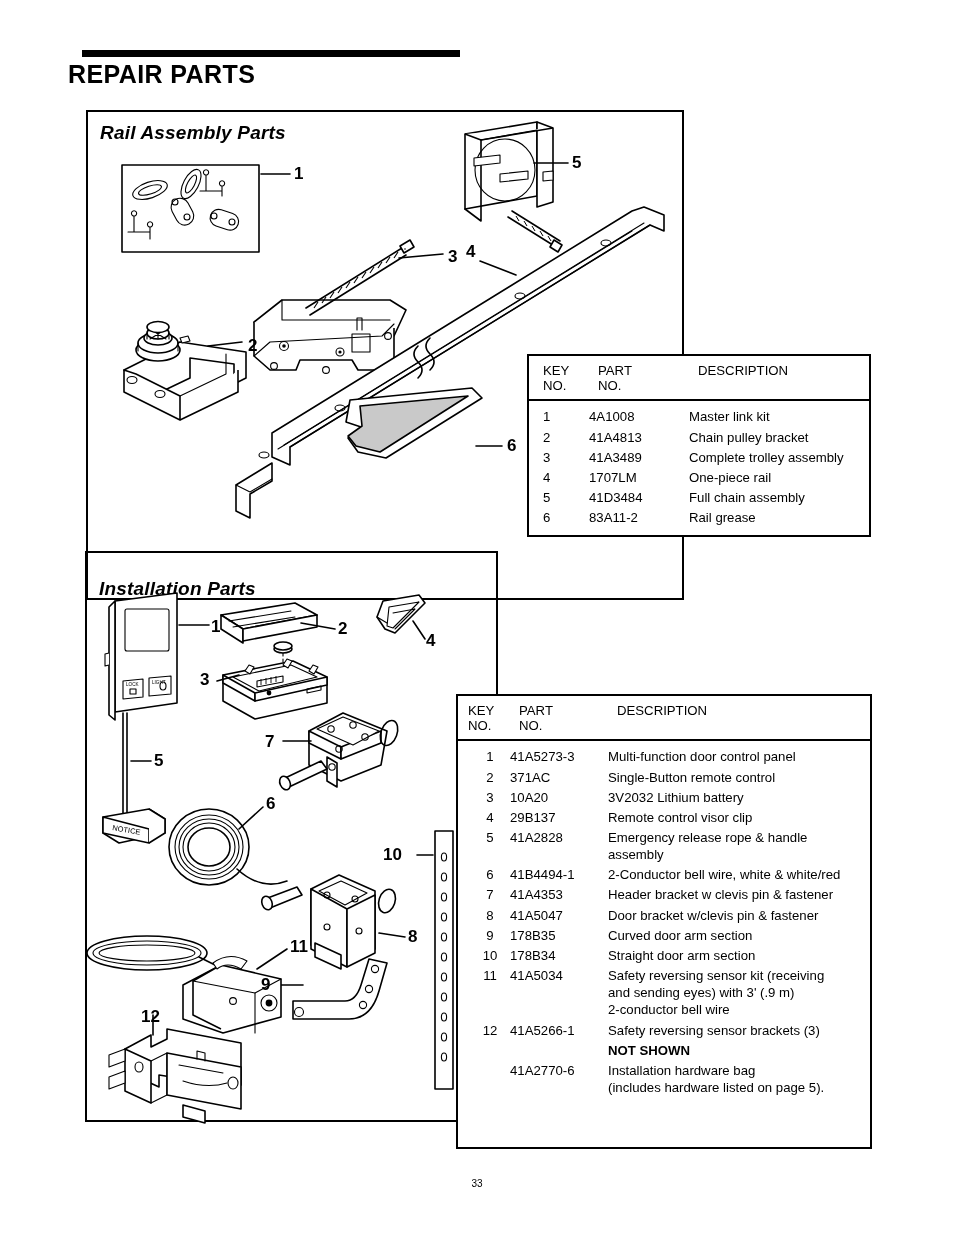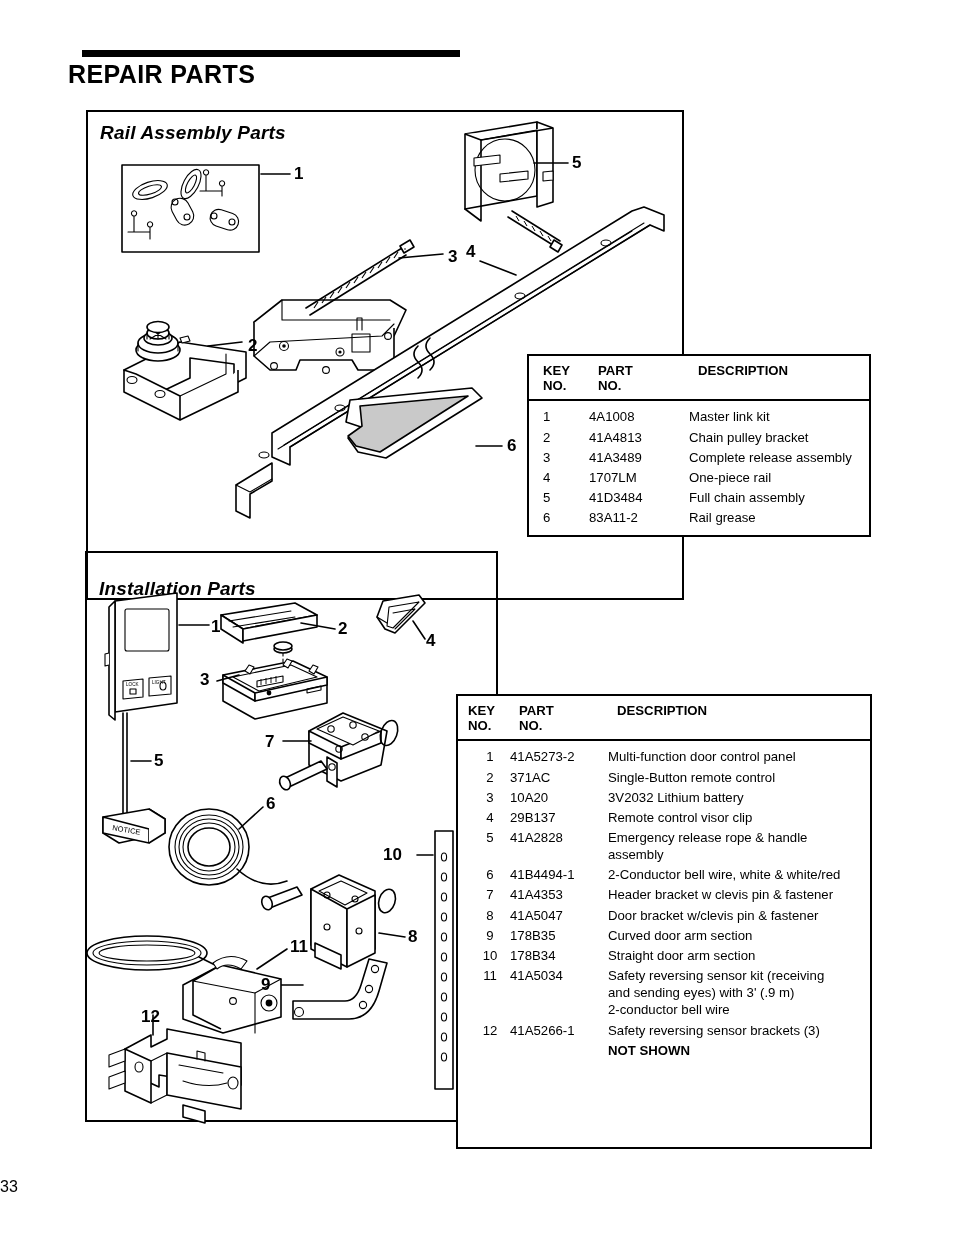--- a/index.html
+++ b/index.html
@@ -57,21 +57,21 @@
   }
   #table-rail    { left: 527px; top: 354px; width: 344px; height: 183px; }
   #table-install { left: 456px; top: 694px; width: 416px; height: 455px; }
 
   .parts-table table {
     border-collapse: collapse;
     width: 100%;
     font-size: 13.2px;
   }
   .parts-table thead th {
-    font-weight: bold;
+    font-weight: normal;
     text-align: left;
     vertical-align: top;
     padding: 7px 0 6px 9px;
     border-bottom: 2.5px solid #000;
     line-height: 1.15;
     white-space: pre-line;
   }
   .parts-table tbody td {
     vertical-align: top;
     padding: 1.5px 0;
@@ -100,21 +100,22 @@
     position: absolute;
     font-size: 17px;
     font-weight: bold;
     line-height: 1;
   }
 
   
   #page-number {
     position: absolute;
     left: 0; right: 0; top: 1178px;
-    font-size: 16px;
+    text-align: center;
+    font-size: 10px;
   }
 
   svg { display: block; overflow: visible; }
   .ln { fill: none; stroke: #000; stroke-width: 1.6; stroke-linejoin: round; stroke-linecap: round; }
   .ln-thin { fill: none; stroke: #000; stroke-width: 1.1; stroke-linejoin: round; stroke-linecap: round; }
   .fill-w { fill: #fff; stroke: #000; stroke-width: 1.6; stroke-linejoin: round; }
   .fill-w-thin { fill: #fff; stroke: #000; stroke-width: 1.1; stroke-linejoin: round; }
   .fill-g { fill: #c9c9c9; stroke: #000; stroke-width: 1.6; stroke-linejoin: round; }
   .fill-k { fill: #000; }
   .tiny { font-size: 4.6px; font-family: "Liberation Sans", sans-serif; }
@@ -267,21 +268,21 @@
           <td class="c-desc wrap">Master link kit</td>
         </tr>
         <tr>
           <td class="c-key">2</td>
           <td class="c-part">41A4813</td>
           <td class="c-desc wrap">Chain pulley bracket</td>
         </tr>
         <tr>
           <td class="c-key">3</td>
           <td class="c-part">41A3489</td>
-          <td class="c-desc wrap">Complete release assembly</td>
+          <td class="c-desc wrap">Complete trolley assembly</td>
         </tr>
         <tr>
           <td class="c-key">4</td>
           <td class="c-part">1707LM</td>
           <td class="c-desc wrap">One-piece rail</td>
         </tr>
         <tr>
           <td class="c-key">5</td>
           <td class="c-part">41D3484</td>
           <td class="c-desc wrap">Full chain assembly</td>
@@ -486,21 +487,21 @@
         <th class="c-key">KEY
 NO.</th>
         <th class="c-part">PART
 NO.</th>
         <th class="c-desc">DESCRIPTION</th>
       </tr>
     </thead>
     <tbody id="install-rows">
         <tr>
           <td class="c-key">1</td>
-          <td class="c-part">41A5273-2</td>
+          <td class="c-part">41A5273-3</td>
           <td class="c-desc wrap">Multi-function door control panel</td>
         </tr>
         <tr>
           <td class="c-key">2</td>
           <td class="c-part">371AC</td>
           <td class="c-desc wrap">Single-Button remote control</td>
         </tr>
         <tr>
           <td class="c-key">3</td>
           <td class="c-part">10A20</td>
@@ -552,17 +553,23 @@
         <tr>
           <td class="c-key">12</td>
           <td class="c-part">41A5266-1</td>
           <td class="c-desc wrap">Safety reversing sensor brackets (3)</td>
         </tr>
         <tr>
           <td class="c-key"></td>
           <td class="c-part"></td>
           <td class="c-desc wrap subhead">NOT SHOWN</td>
         </tr>
+        <tr>
+          <td class="c-key"></td>
+          <td class="c-part">41A2770-6</td>
+          <td class="c-desc wrap">Installation hardware bag
+(includes hardware listed on page 5).</td>
+        </tr>
       </tbody>
   </table>
 </div>
 
 <div id="page-number">33</div>
 
 </body></html>

